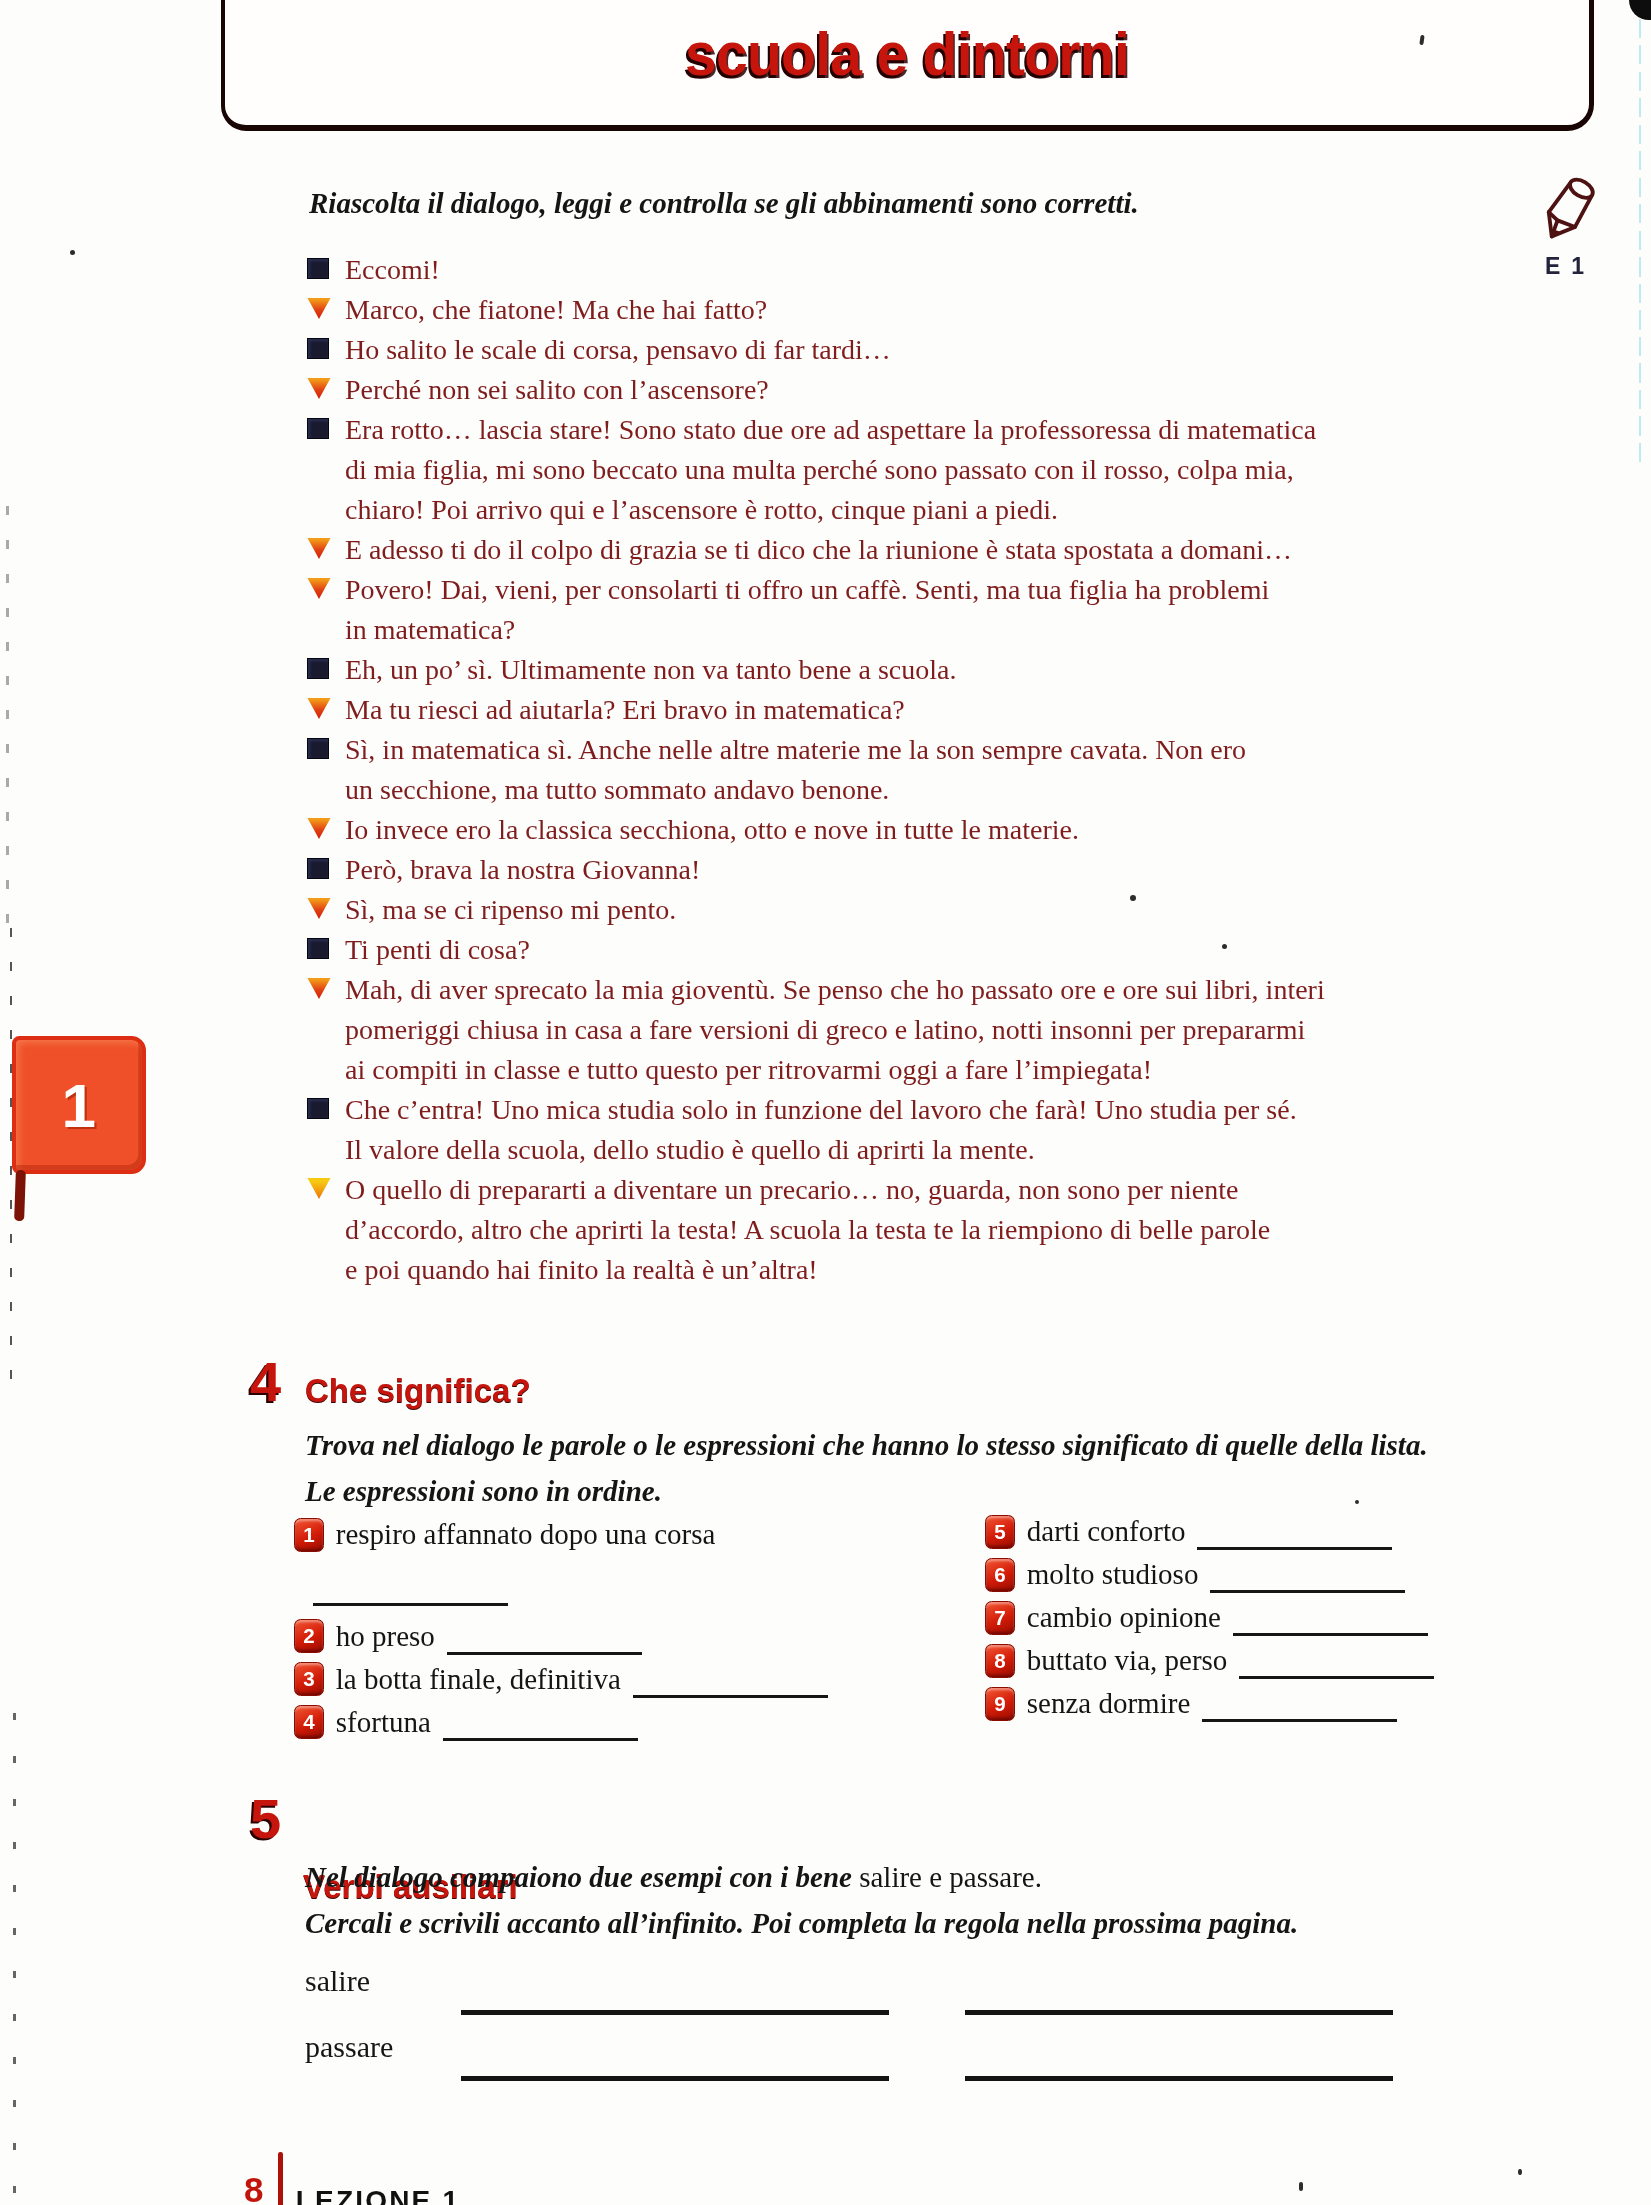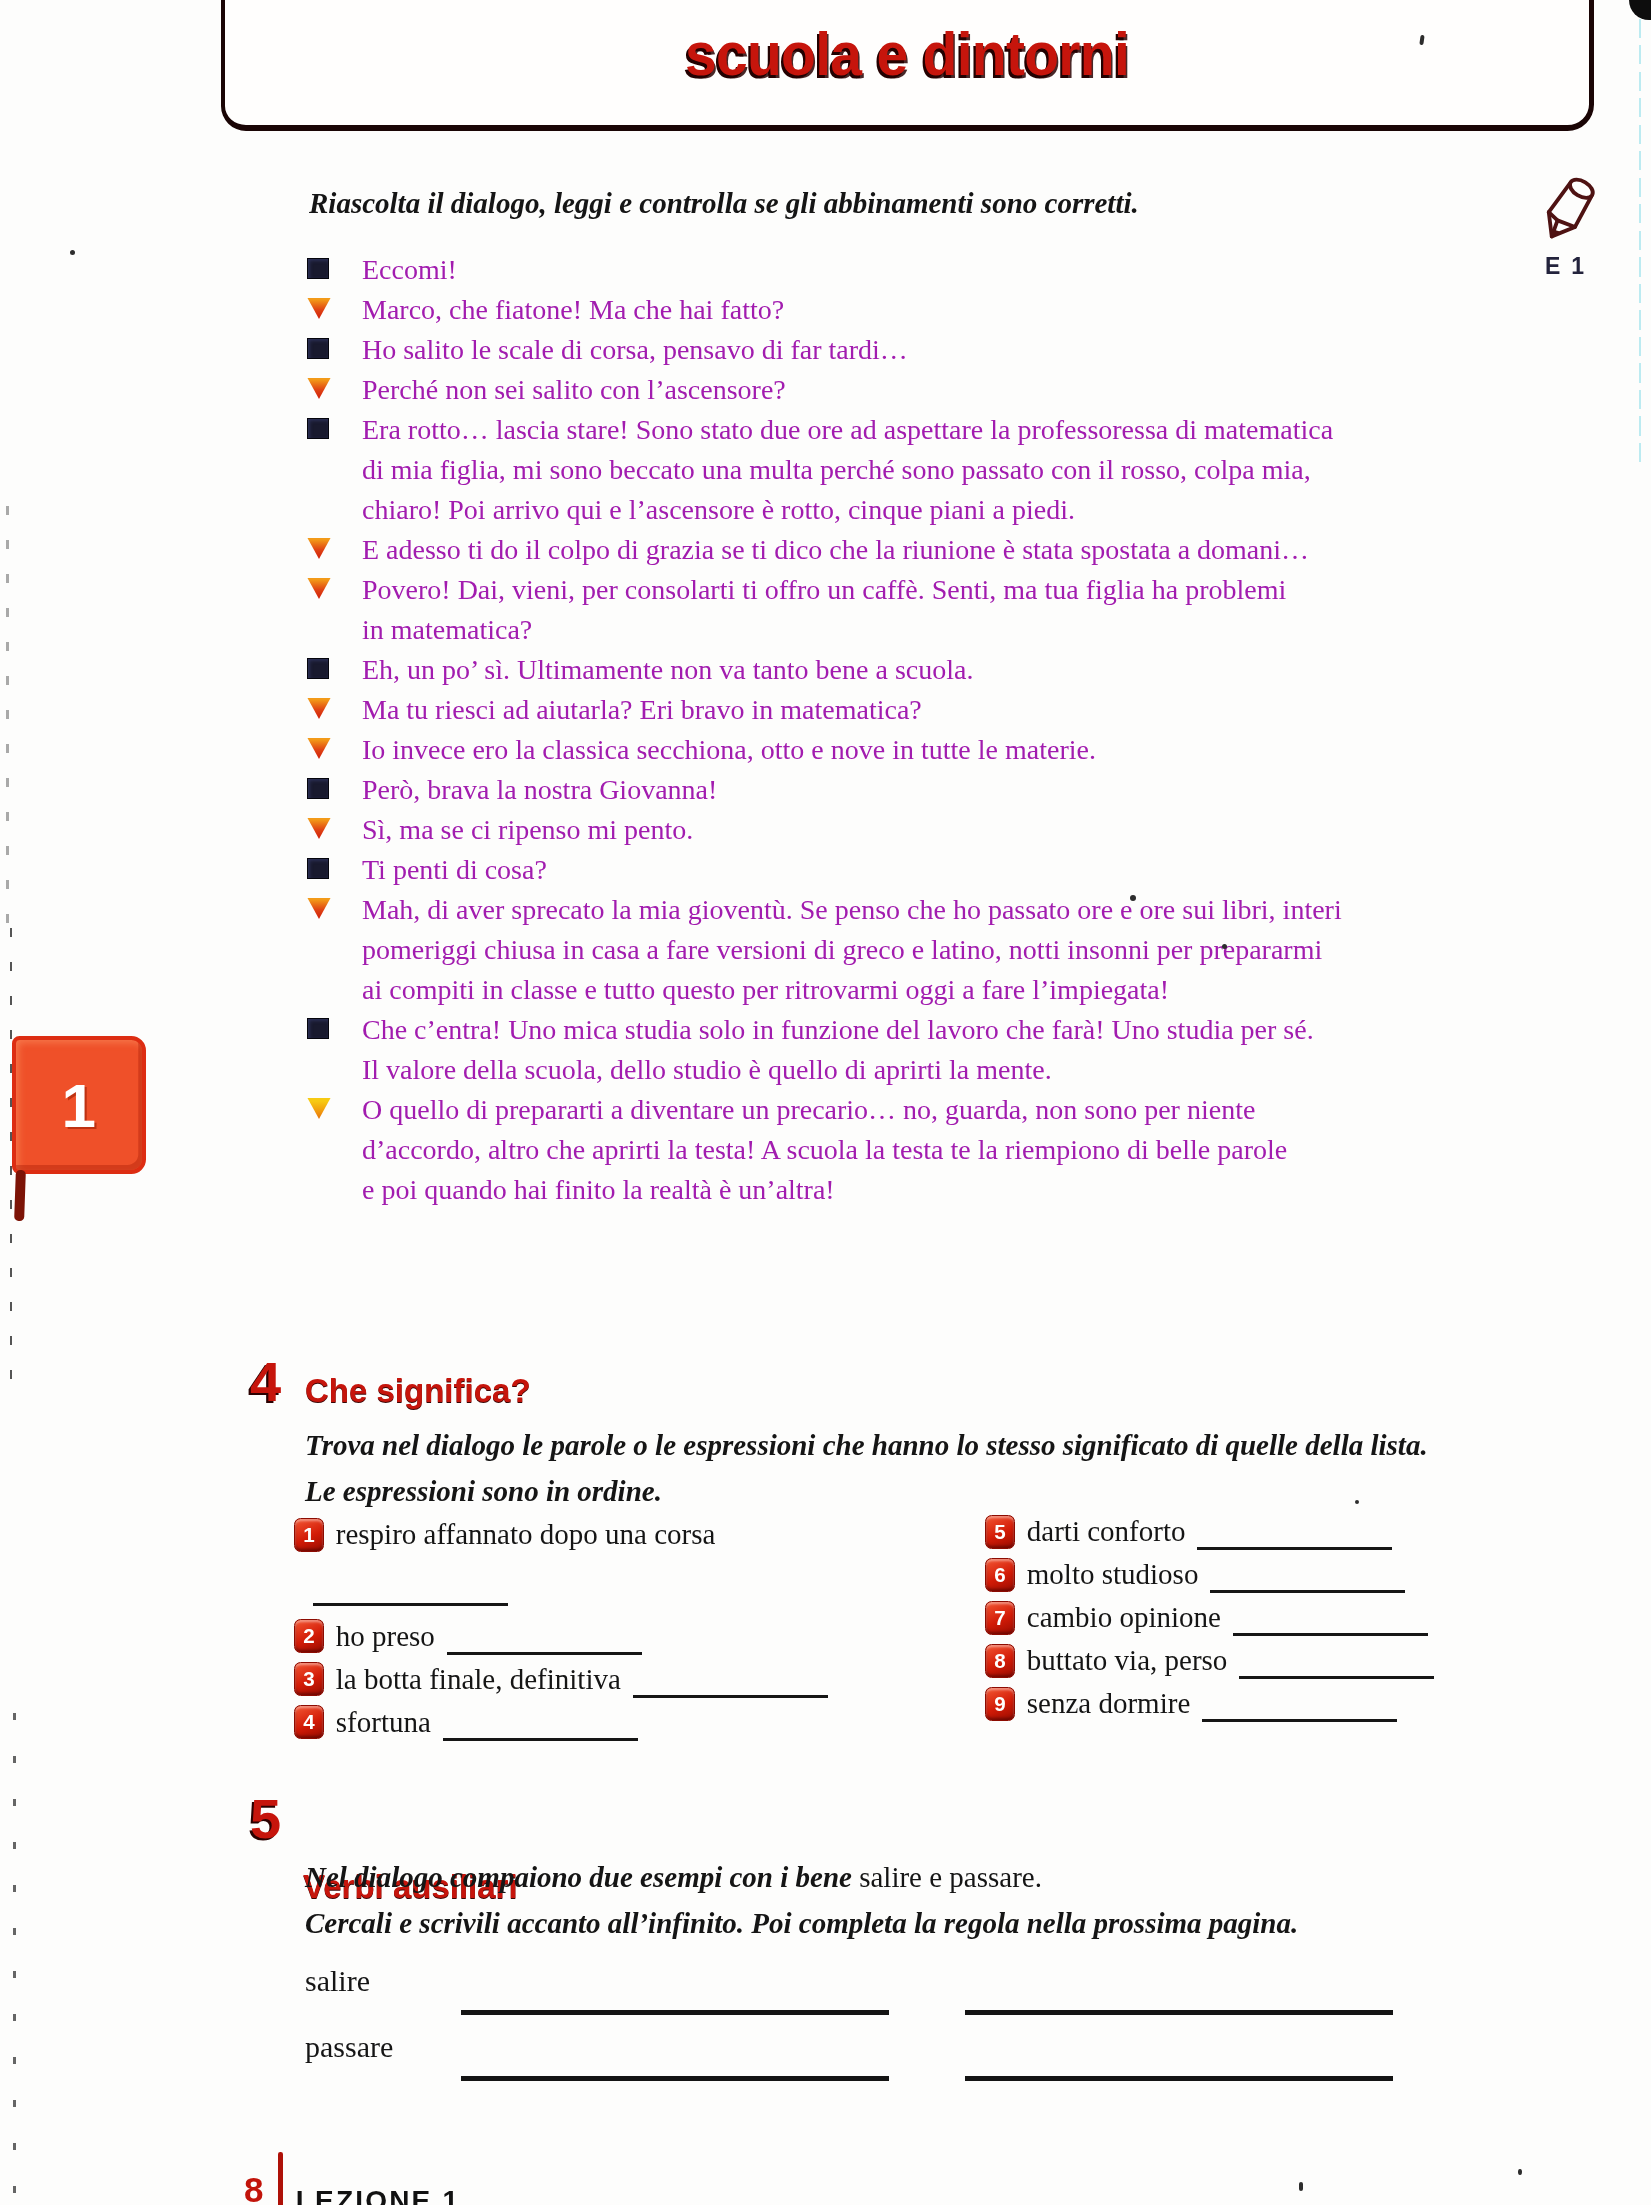--- a/index.html
+++ b/index.html
@@ -31,21 +31,21 @@
 
   
   .dialogue{position:absolute;left:307px;top:250px;width:1294px;}
   .dialogue-row{display:flex;}
   .bullet-cell{flex:0 0 38px;padding-top:8px;}
   .sq{width:20px;height:19px;background:#191a2e;border:0.7px solid #05050c;
       box-shadow:inset 1.5px 1.5px 3.7px rgba(90,100,180,.35);}
   .tri{width:24px;height:21px;background:linear-gradient(180deg,#f39a18 8%,#e04413 55%,#cf1f0b);
       clip-path:polygon(2% 0,98% 0,50% 100%);}
   .tri.yl{background:linear-gradient(180deg,#f7ca12 15%,#f0930d 70%,#e4710a);}
-  .speech{white-space:pre;font-size:28px;line-height:40px;color:#a21caf;margin-left:17px;}
+  .speech{white-space:pre;font-size:28px;line-height:40px;color:#7f1d1d;}
 
   
   .section-number{position:absolute;font-family:"Liberation Sans",sans-serif;font-weight:bold;
     font-size:56px;color:var(--red,#c6150c);text-shadow:-2.2px 1.5px 0 #2a0101;line-height:1;}
   .section-title{position:absolute;font-family:"Liberation Sans",sans-serif;font-weight:bold;
     font-size:33px;color:var(--red,#c6150c);text-shadow:0 0.7px 0 #3a0404;}
   .section-instructions{position:absolute;font-style:italic;font-weight:700;font-size:29px;
     line-height:46px;white-space:pre;}
   .upright-verbs{font-style:normal;font-weight:400;}
 
@@ -173,20 +173,27 @@
         <div class="speech">Eh, un po’ sì. Ultimamente non va tanto bene a scuola.</div>
       </div>
       <div class="dialogue-row">
         <div class="bullet-cell">
           <div class="tri"></div>
         </div>
         <div class="speech">Ma tu riesci ad aiutarla? Eri bravo in matematica?</div>
       </div>
       <div class="dialogue-row">
         <div class="bullet-cell">
+          <div class="sq"></div>
+        </div>
+        <div class="speech">Sì, in matematica sì. Anche nelle altre materie me la son sempre cavata. Non ero
+un secchione, ma tutto sommato andavo benone.</div>
+      </div>
+      <div class="dialogue-row">
+        <div class="bullet-cell">
           <div class="tri"></div>
         </div>
         <div class="speech">Io invece ero la classica secchiona, otto e nove in tutte le materie.</div>
       </div>
       <div class="dialogue-row">
         <div class="bullet-cell">
           <div class="sq"></div>
         </div>
         <div class="speech">Però, brava la nostra Giovanna!</div>
       </div>

